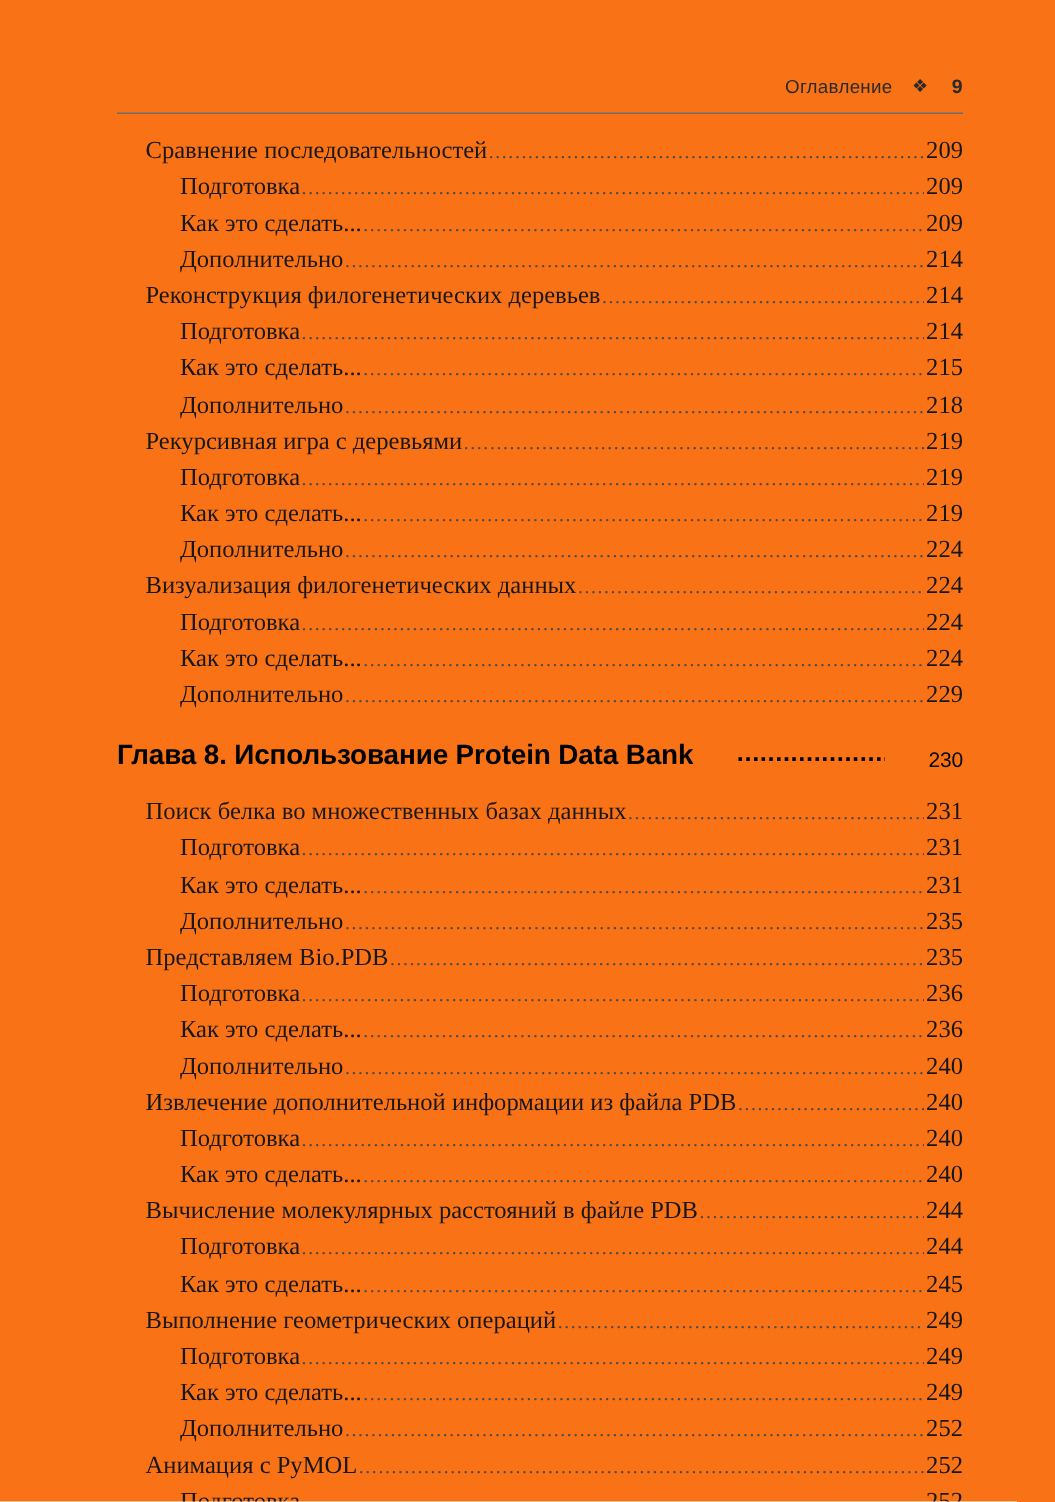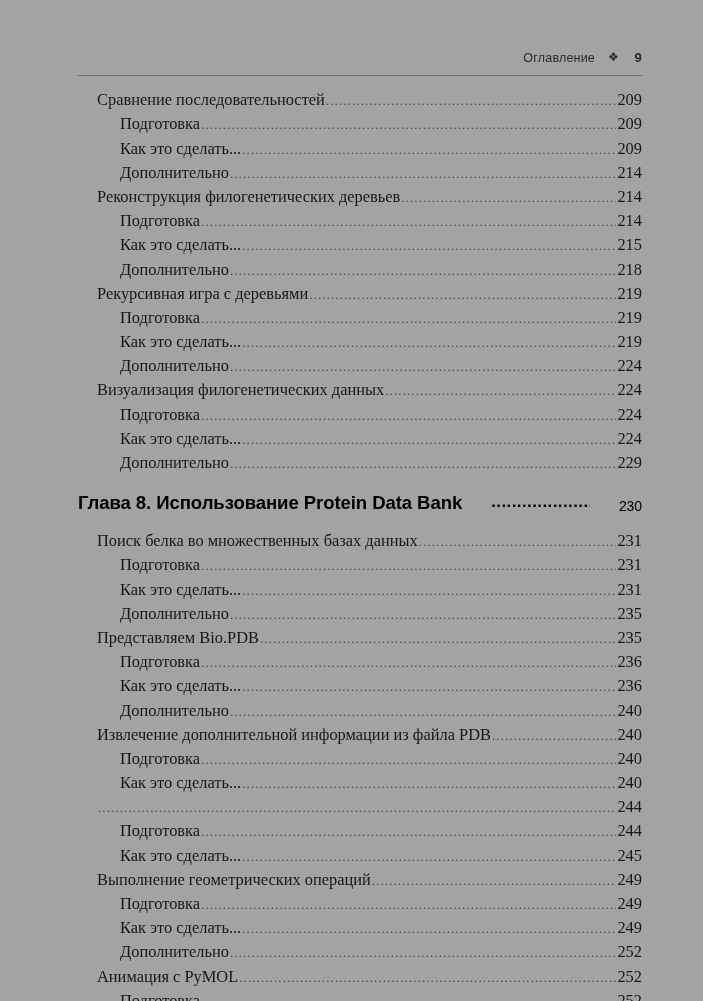--- a/index.html
+++ b/index.html
@@ -15,21 +15,21 @@
     color: #1a1a1a;
     overflow: hidden;
   }
 
   .page {
     position: absolute;
     left: 0;
     top: 0;
     width: 703px;
     height: 1001px;
-    background: #a3a3a3;
+    background: #f97316;
   }
 
   
   .running-head {
     position: absolute;
     left: 78px;
     top: 50px;
     width: 564px;
     display: flex;
     align-items: baseline;
@@ -299,20 +299,21 @@
         <span class="label">Подготовка </span>
         <span class="leader">....................................................................................................................................................................................................................................................................</span>
         <span class="folio">240</span>
       </div>
       <div class="toc-row lvl2">
         <span class="label">Как это сделать... </span>
         <span class="leader">....................................................................................................................................................................................................................................................................</span>
         <span class="folio">240</span>
       </div>
       <div class="toc-row lvl1">
+        <span class="label">Вычисление молекулярных расстояний в файле PDB</span>
         <span class="leader">....................................................................................................................................................................................................................................................................</span>
         <span class="folio">244</span>
       </div>
       <div class="toc-row lvl2">
         <span class="label">Подготовка </span>
         <span class="leader">....................................................................................................................................................................................................................................................................</span>
         <span class="folio">244</span>
       </div>
       <div class="toc-row lvl2">
         <span class="label">Как это сделать... </span>

